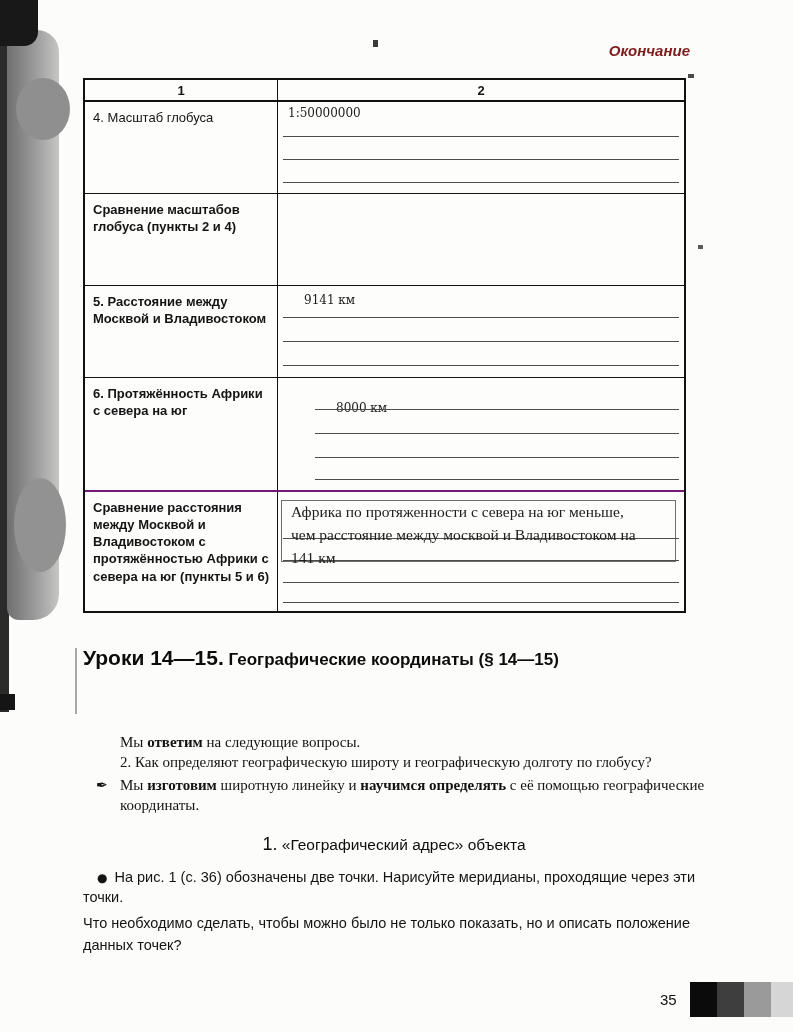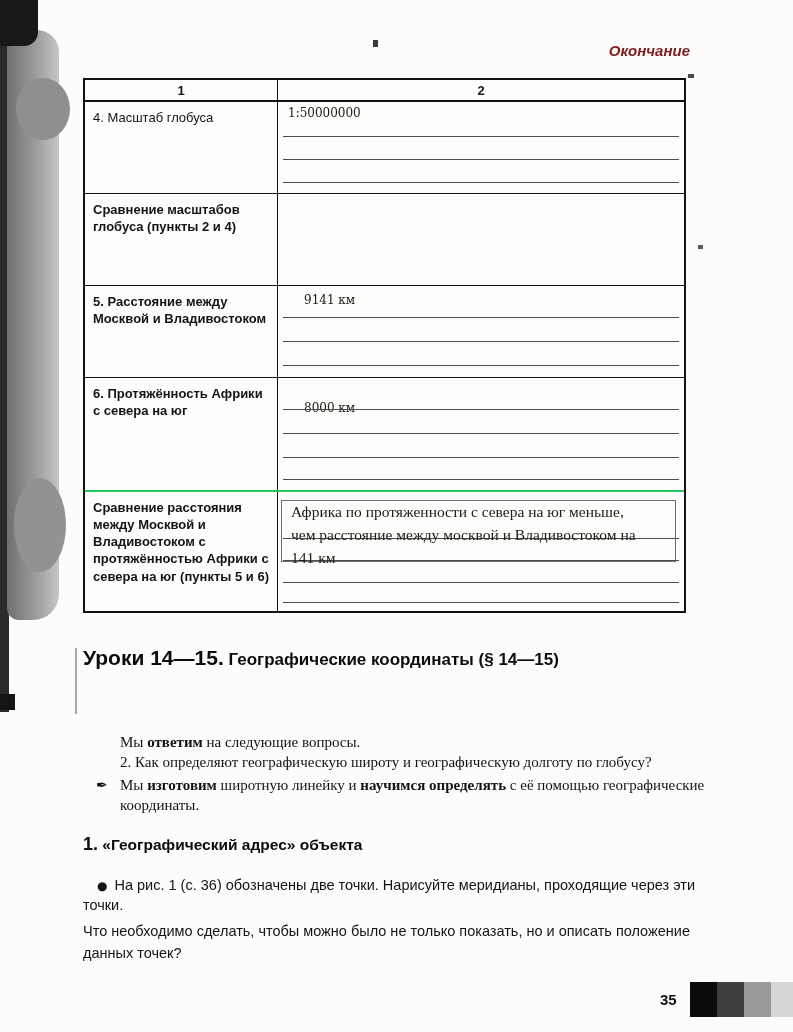--- a/index.html
+++ b/index.html
@@ -30,22 +30,22 @@
     font-style:italic; font-weight:bold; font-size:15px; color:#7f1d1d;
   }
 
   
   .wtable { position:absolute; left:83px; top:78px; width:603px; border:2px solid #111; background:#fdfdfc; }
   .thead { display:flex; height:22px; border-bottom:2px solid #111; }
   .th { font-weight:bold; font-size:13px; display:flex; align-items:center; justify-content:center; }
   .th.c1 { width:193px; border-right:1px solid #111; }
   .th.c2 { flex:1; }
   .trow { display:flex; border-bottom:1px solid #111; position:relative; }
-  .trow.noline { border-bottom:none; }
-  .trow.thicktop { border-top:2px solid #22c55e; }
+  .trow.noline { border-bottom:none;gap:32px; }
+  .trow.thicktop { border-top:2px solid #701a75; }
   .trow:last-child { border-bottom:none; }
   .tlabel { width:193px; border-right:1px solid #111; padding:7px 8px 6px 8px; font-size:13px; line-height:1.32; }
   .tlabel.b { font-weight:bold; }
   .tanswer { flex:1; position:relative; }
   .rule { position:absolute; left:5px; right:5px; height:1px; background:#4c4c4c; }
   .hw { position:absolute; font-family:"DejaVu Serif", serif; font-size:12px; color:#21211c; white-space:nowrap; }
   .hw-para { position:absolute; font-family:Liberation Serif, serif; font-size:15.5px; color:#21211c;
     line-height:23px; white-space:pre-line; }
   .ansbox { position:absolute; left:3px; right:8px; top:8px; height:62px; border:1.5px solid #6e6e6e; }
 
@@ -53,30 +53,30 @@
   .lesson-title { position:absolute; left:83px; top:646px; font-weight:bold; color:#0c0c0c; white-space:nowrap; }
   .lesson-title .num { font-size:21px; }
   .lesson-title .rest { font-size:17px; }
 
   
   .bodytext { position:absolute; left:83px; top:733px; width:622px; }
   .serif { font-family:"Liberation Serif", serif; font-size:15px; line-height:1.33; color:#131313; }
   .indent { text-indent:37px; }
   .goal { position:relative; padding-left:37px; margin-top:3px; }
   .pen { position:absolute; left:13px; top:0; font-size:14px; color:#111; font-family:"DejaVu Sans", sans-serif; }
-  .subhead { margin-top:17px; margin-bottom:20px; font-weight:bold; color:#0c0c0c; }
+  .subhead { margin-top:17px; margin-bottom:12px; font-weight:normal; color:#0c0c0c;text-align:center; }
   .subhead .n { font-size:18px; }
   .subhead .t { font-size:15.5px; }
   .task { font-size:14.5px; line-height:1.42; text-indent:14px; }
   .bullet { font-size:12px; margin-right:7px; font-family:"DejaVu Sans", sans-serif; }
   .closing { font-size:14.5px; line-height:1.5; margin-top:5px; }
 
   
   .footer { position:absolute; left:660px; top:982px; display:flex; align-items:center; }
-  .pagenum { font-weight:bold; font-size:15px; margin-right:13px; color:#111; }
+  .pagenum { font-weight:normal; font-size:15px; margin-right:13px; color:#111; }
   .strip { display:flex; }
   .strip .blk { width:27px; height:35px; }
 </style>
 </head>
 <body>
 
 <div class="page">
 
   <div class="art art-left-dark"></div>
   <div class="art art-band"></div>

